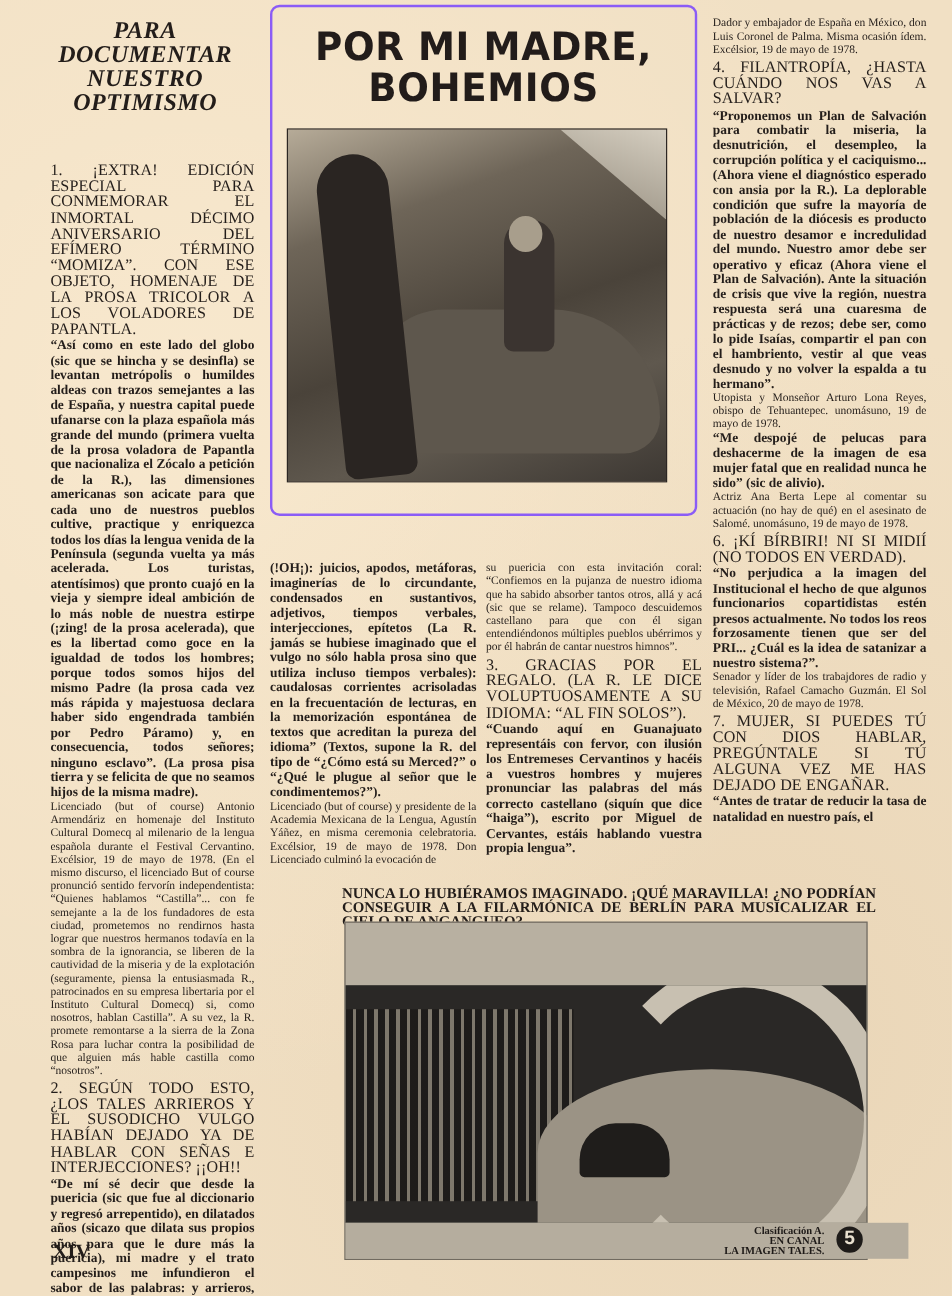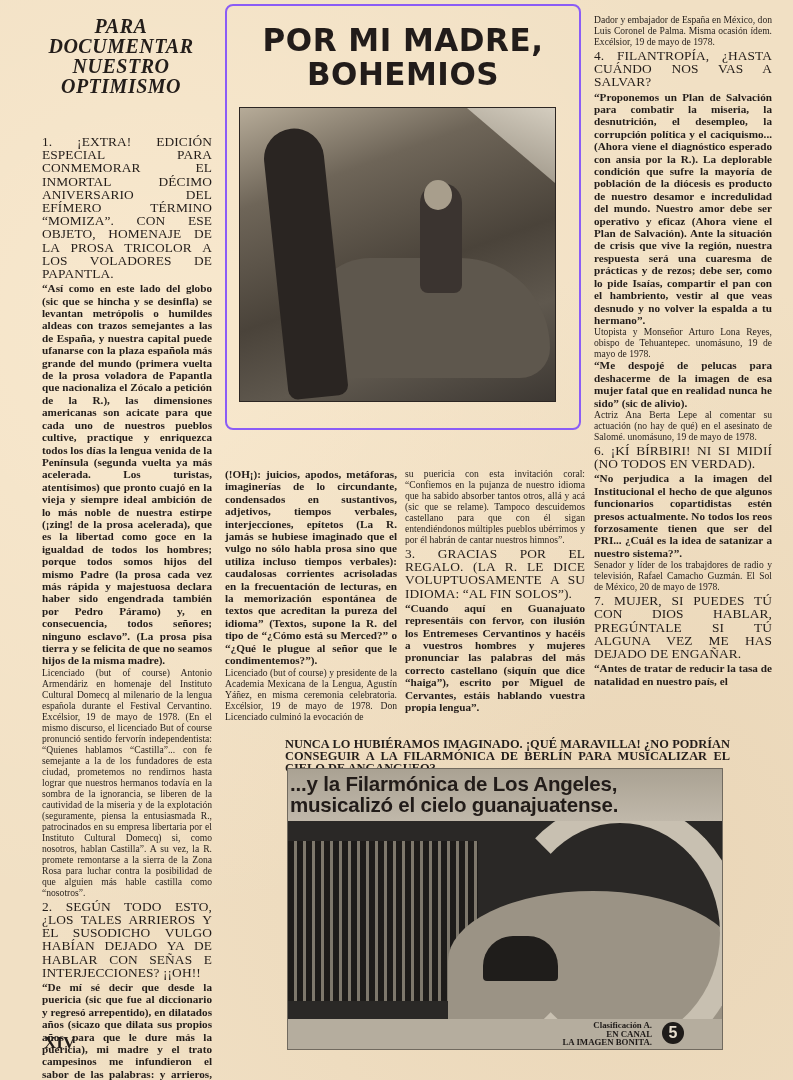--- a/index.html
+++ b/index.html
@@ -37,21 +37,21 @@
   #col4 { left:594px; top:14px; width:178px; }
 
   #banner { left:285px; top:738px; width:445px; font-weight:bold; font-size:12.4px; line-height:12.2px; text-transform:uppercase; text-align:justify; }
   #ad { left:287px; top:768px; width:434px; height:280px; background:#b8b0a1; border:1px solid #716a5f; }
   #ad-head { left:0; top:0; width:434px; height:52px; background:linear-gradient(180deg,#aaa293,#c0b8aa); font-family:"Liberation Sans", sans-serif; font-weight:bold; font-size:20.5px; line-height:21px; color:#221c19; padding:4px 0 0 2px; box-sizing:border-box; letter-spacing:-0.2px; }
   #ad-photo { left:0; top:52px; width:434px; height:198px; background:#2a2826; overflow:hidden; }
   #ad-photo .stage { position:absolute; left:160px; top:70px; width:290px; height:140px; border-radius:50% 50% 0 0; background:#9b9385; }
   #ad-photo .five { position:absolute; left:210px; top:-20px; width:200px; height:220px; border:22px solid #c8c0b1; border-radius:50%; border-left-color:transparent; }
   #ad-photo .piano { position:absolute; left:195px; top:115px; width:75px; height:45px; background:#1f1d1b; border-radius:30px 30px 4px 4px; }
   #ad-photo .orch { position:absolute; left:0; top:20px; width:190px; height:160px; background:repeating-linear-gradient(90deg,#1c1a18 0 6px,#8d8678 6px 9px); opacity:0.85; }
-  #ad-foot { left:0; top:250px; width:434px; height:30px; background:#b5ad9e; }
+  #ad-foot { left:0; top:250px; width:434px; height:30px; background:#b5ad9e;padding-left:35px; }
   #ad-class { right:70px; top:2px; font-family:"Liberation Serif", serif; font-weight:bold; font-size:8.8px; line-height:8.6px; text-align:right; color:#1e1a18; }
   #ad-logo { right:38px; top:3px; width:22px; height:22px; border-radius:50%; background:#1e1b19; color:#e8dfcf; font-family:"Liberation Sans", sans-serif; font-weight:bold; font-size:16px; line-height:22px; text-align:center; }
 
   #page-num { left:44px; top:1033px; font-weight:bold; font-size:17px; }
 </style>
 </head>
 <body>
 
 <div id="main-title" class="abs">
   <div>PARA</div>
@@ -103,30 +103,29 @@
   <div class="hd">6. ¡KÍ BÍRBIRI! NI SI MIDIÍ (NO TODOS EN VERDAD).</div>
   <p class="quote">“No perjudica a la imagen del Institucional el hecho de que algunos funcionarios copartidistas estén presos actualmente. No todos los reos forzosamente tienen que ser del PRI... ¿Cuál es la idea de satanizar a nuestro sistema?”.</p>
   <p class="cite">Senador y líder de los trabajdores de radio y televisión, Rafael Camacho Guzmán. El Sol de México, 20 de mayo de 1978.</p>
   <div class="hd">7. MUJER, SI PUEDES TÚ CON DIOS HABLAR, PREGÚNTALE SI TÚ ALGUNA VEZ ME HAS DEJADO DE ENGAÑAR.</div>
   <p class="quote">“Antes de tratar de reducir la tasa de natalidad en nuestro país, el</p>
 </div>
 
 <div id="banner" class="abs">NUNCA LO HUBIÉRAMOS IMAGINADO. ¡QUÉ MARAVILLA! ¿NO PODRÍAN CONSEGUIR A LA FILARMÓNICA DE BERLÍN PARA MUSICALIZAR EL CIELO DE ANGANGUEO?</div>
 
 <div id="ad" class="abs">
-  <div id="ad-head" class="abs">...y la Filarmónica de Los Angeles, musicalizó el cielo guanajuatense.</div>
   <div id="ad-photo" class="abs" title="Orchestra with grand piano on stage, framed by a large numeral 5">
     <div class="orch"></div>
     <div class="stage"></div>
     <div class="five"></div>
     <div class="piano"></div>
   </div>
   <div id="ad-foot" class="abs">
     <div id="ad-class" class="abs">
       <div>Clasificación A.</div>
       <div>EN CANAL</div>
-      <div>LA IMAGEN BONITA.</div>
+      <div>LA IMAGEN TALES.</div>
     </div>
     <div id="ad-logo" class="abs">5</div>
   </div>
 </div>
 
 <div id="page-num" class="abs">XIV</div>
 
 </body></html>

